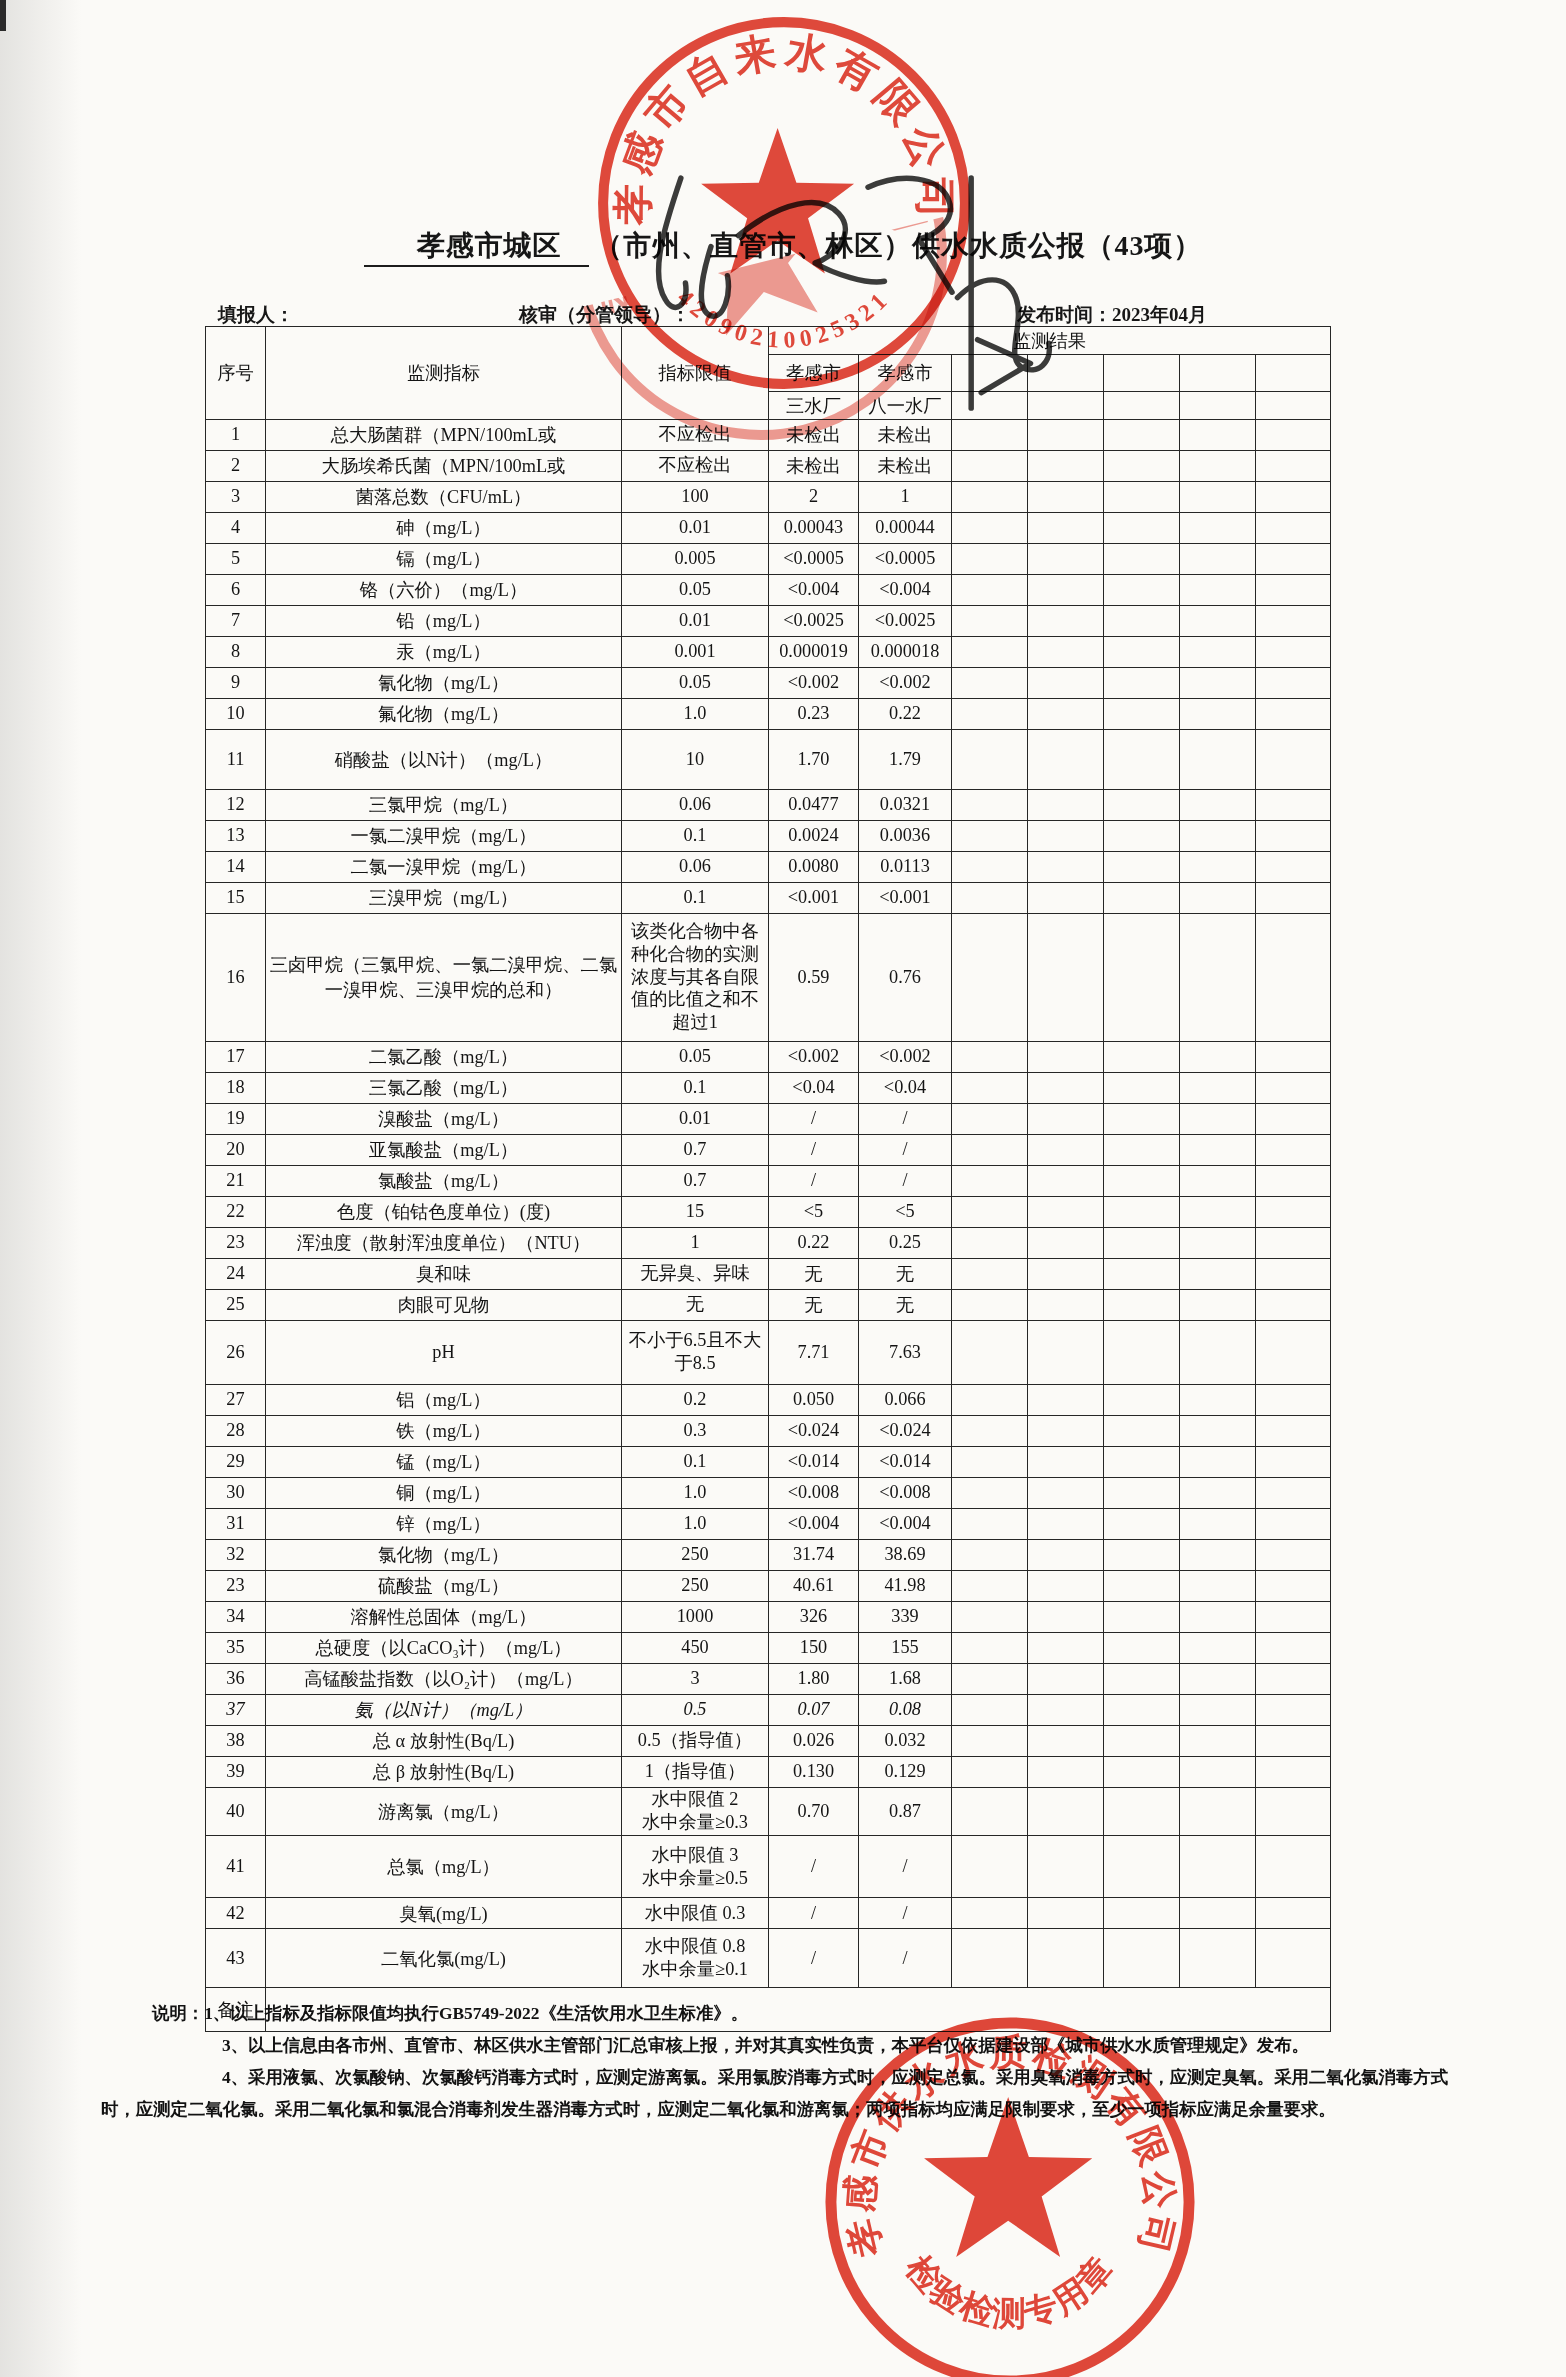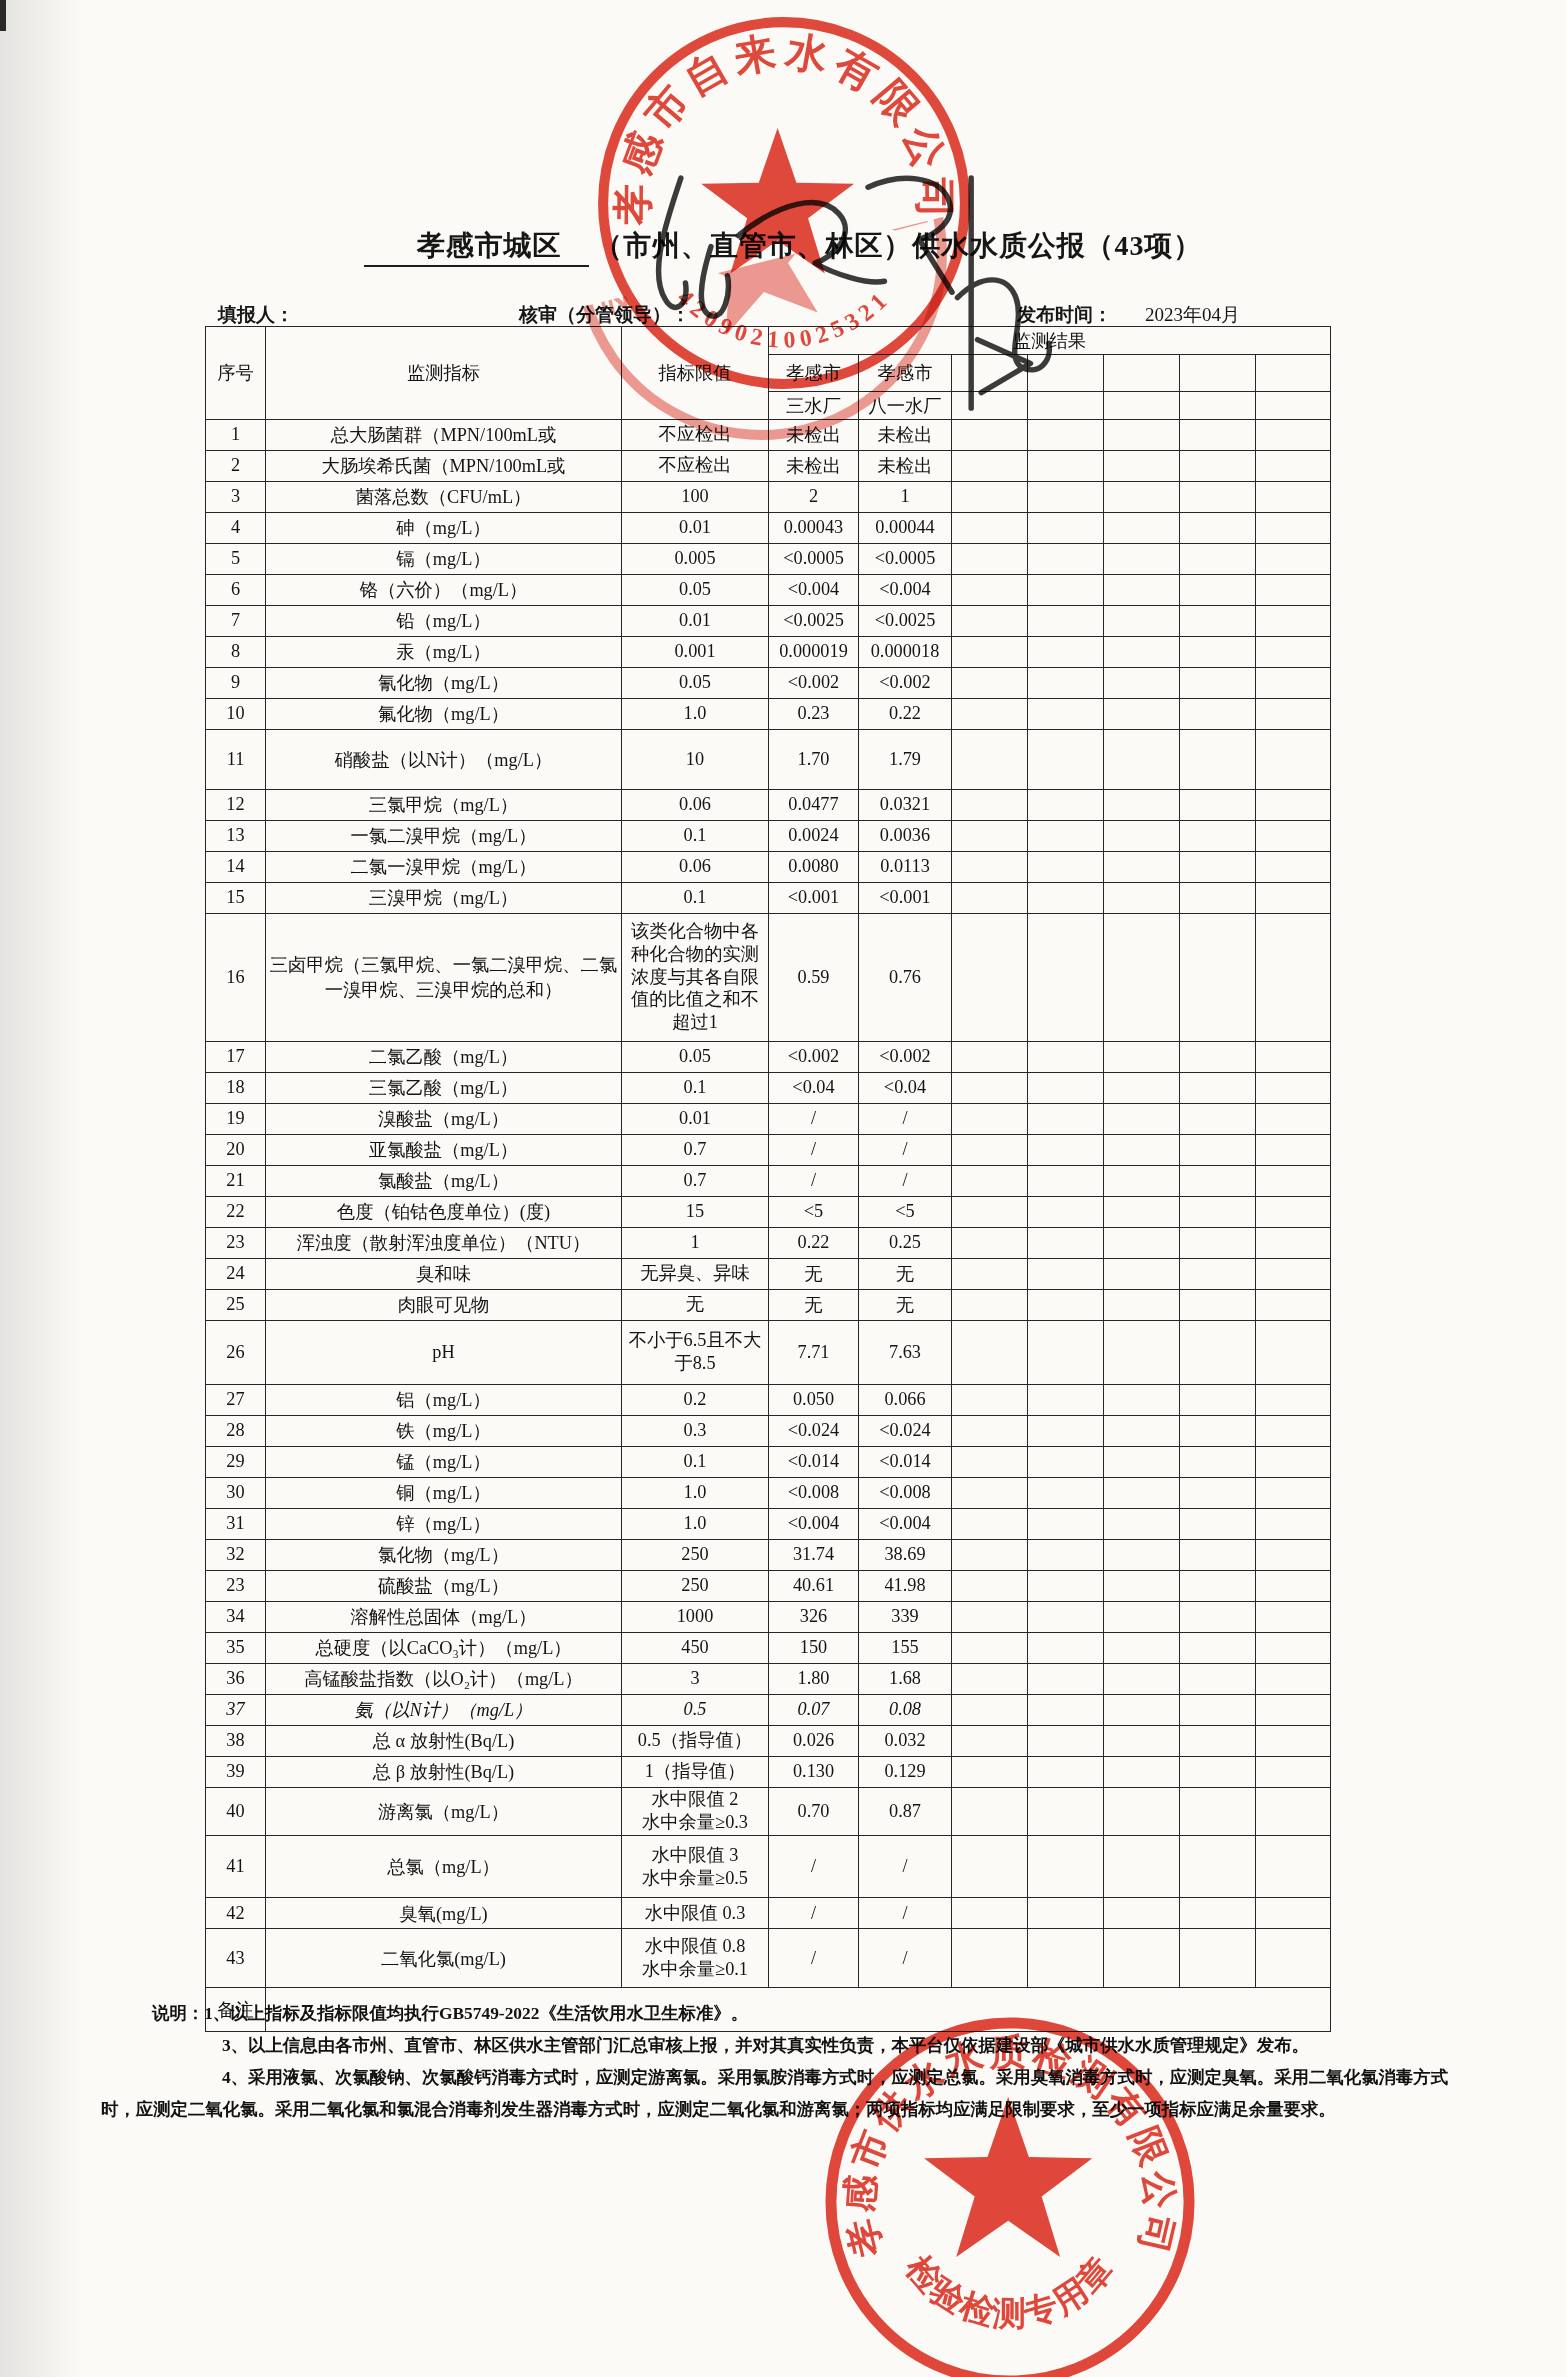--- a/index.html
+++ b/index.html
@@ -10,21 +10,21 @@
   
   .title{position:absolute;left:0;top:227px;width:1566px;text-align:center;
          font-size:28px;font-weight:bold;color:#161616;letter-spacing:0.9px;}
   .title .u{border-bottom:2.7px solid #1c1c1c;padding:0 27.4px 3.7px 53px;text-align:right;}
   .title .rest{margin-left:5.5px;}
   
   .meta{position:absolute;top:302px;font-size:19px;font-weight:bold;color:#171717;white-space:nowrap;}
   .meta.filler{left:218px;}
   .meta.reviewer{left:519px;}
   .meta.publish{left:1017px;}
-  .meta .val{font-weight:normal;margin-left:33px;}
+  .meta .val{font-weight:bold;}
   
   table.report{position:absolute;left:205px;top:326px;width:1125px;border-collapse:collapse;
                table-layout:fixed;font-size:18.3px;color:#141414;}
   table.report th,table.report td{border:1.8px solid #262626;padding:0.9px 3.7px;vertical-align:middle;
                text-align:center;font-weight:normal;overflow:hidden;}
   tr.h1{height:27.4px;} tr.h2{height:37px;} tr.h3{height:27.4px;font-family:Liberation Serif, serif;}
   td.ind{text-align:left;padding-left:8.2px;}
   td.lim,div.lim{white-space:pre-line;line-height:1.25;}
   td.num{}
   .remark-row{height:44px;}

